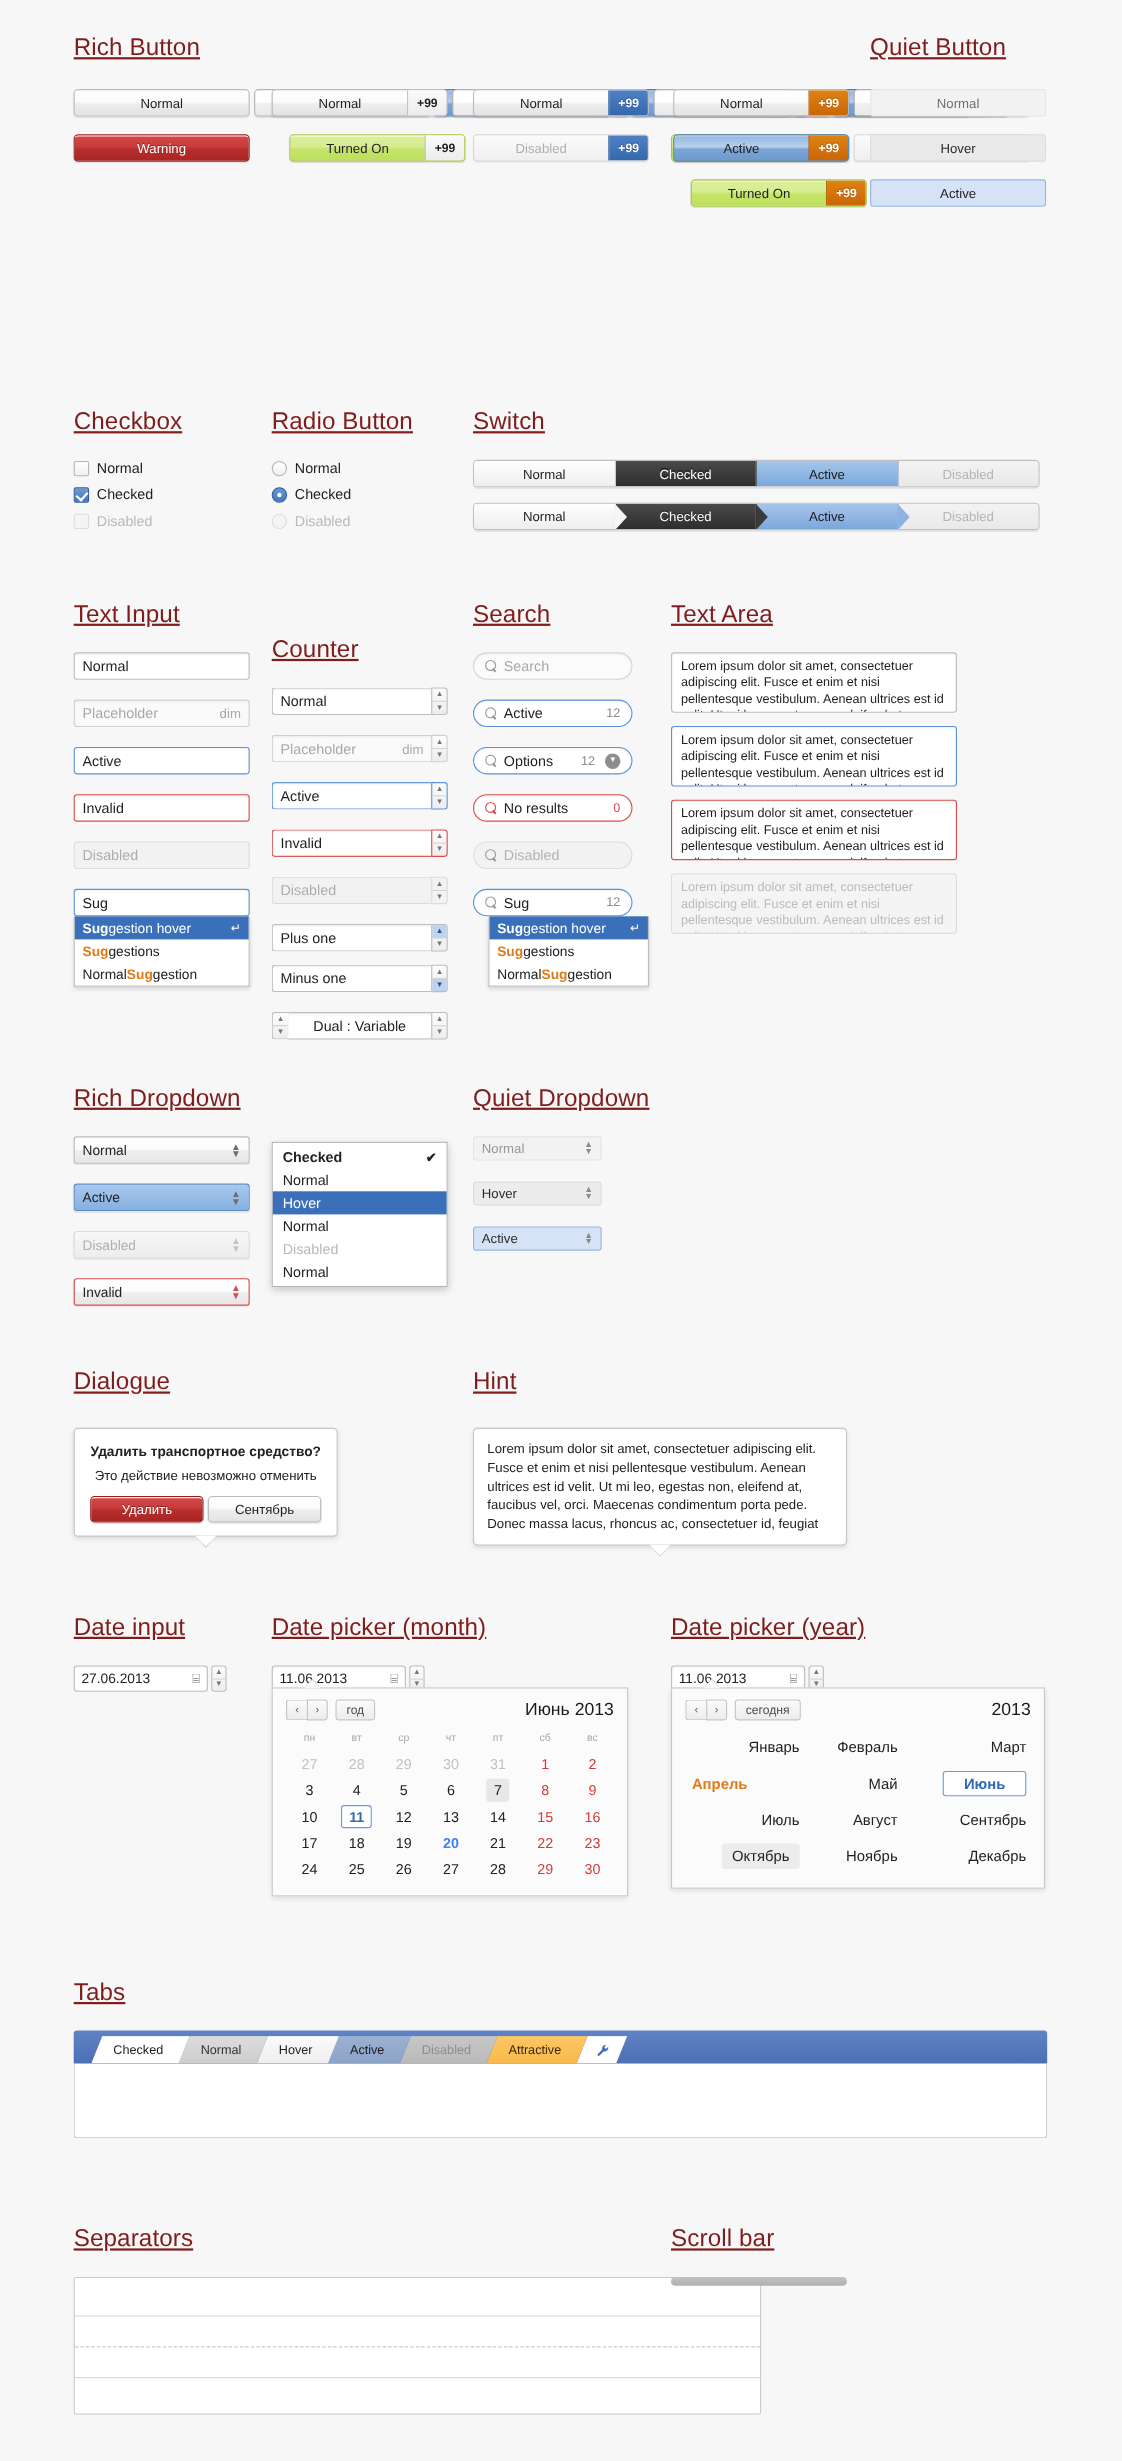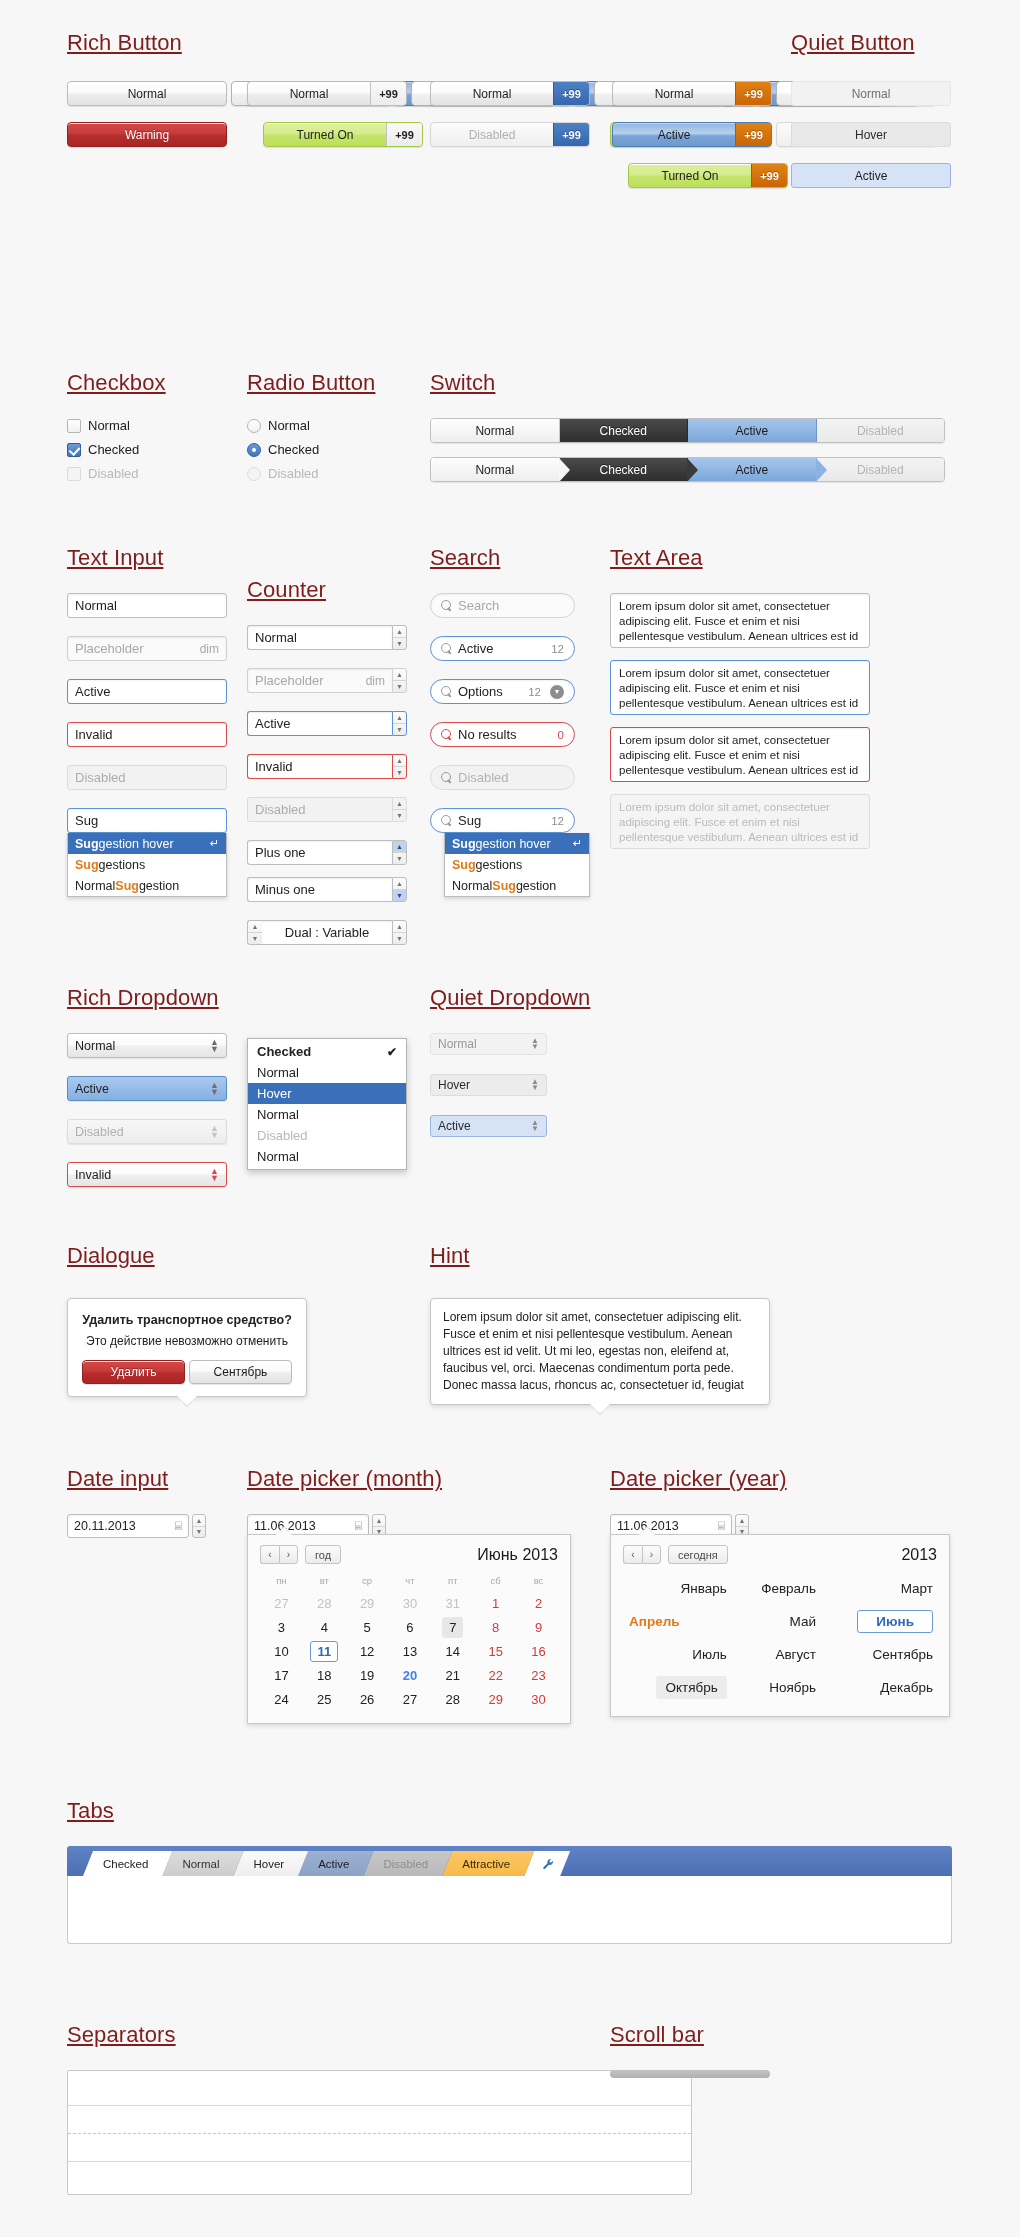--- a/index.html
+++ b/index.html
@@ -778,21 +778,21 @@
     <h2 class="section-title">Hint</h2>
   </div>
   <div class="block" style="left:430px; top:1298px;">
     <div class="bubble hint">Lorem ipsum dolor sit amet, consectetuer adipiscing elit. Fusce et enim et nisi pellentesque vestibulum. Aenean ultrices est id velit. Ut mi leo, egestas non, eleifend at, faucibus vel, orci. Maecenas condimentum porta pede. Donec massa lacus, rhoncus ac, consectetuer id, feugiat</div>
   </div>
 
   <div class="block" style="left:67px; top:1466px;">
     <h2 class="section-title">Date input</h2>
     <div class="dtin">
       <div class="f">
-        <span>20.11.2013</span>
+        <span>27.06.2013</span>
         <span class="cal">⌸</span>
       </div>
       <div class="sp">
           <i class="up">▲</i>
           <i class="dn">▼</i>
         </div>
     </div>
   </div>
 
   <div class="block" style="left:247px; top:1466px;">

